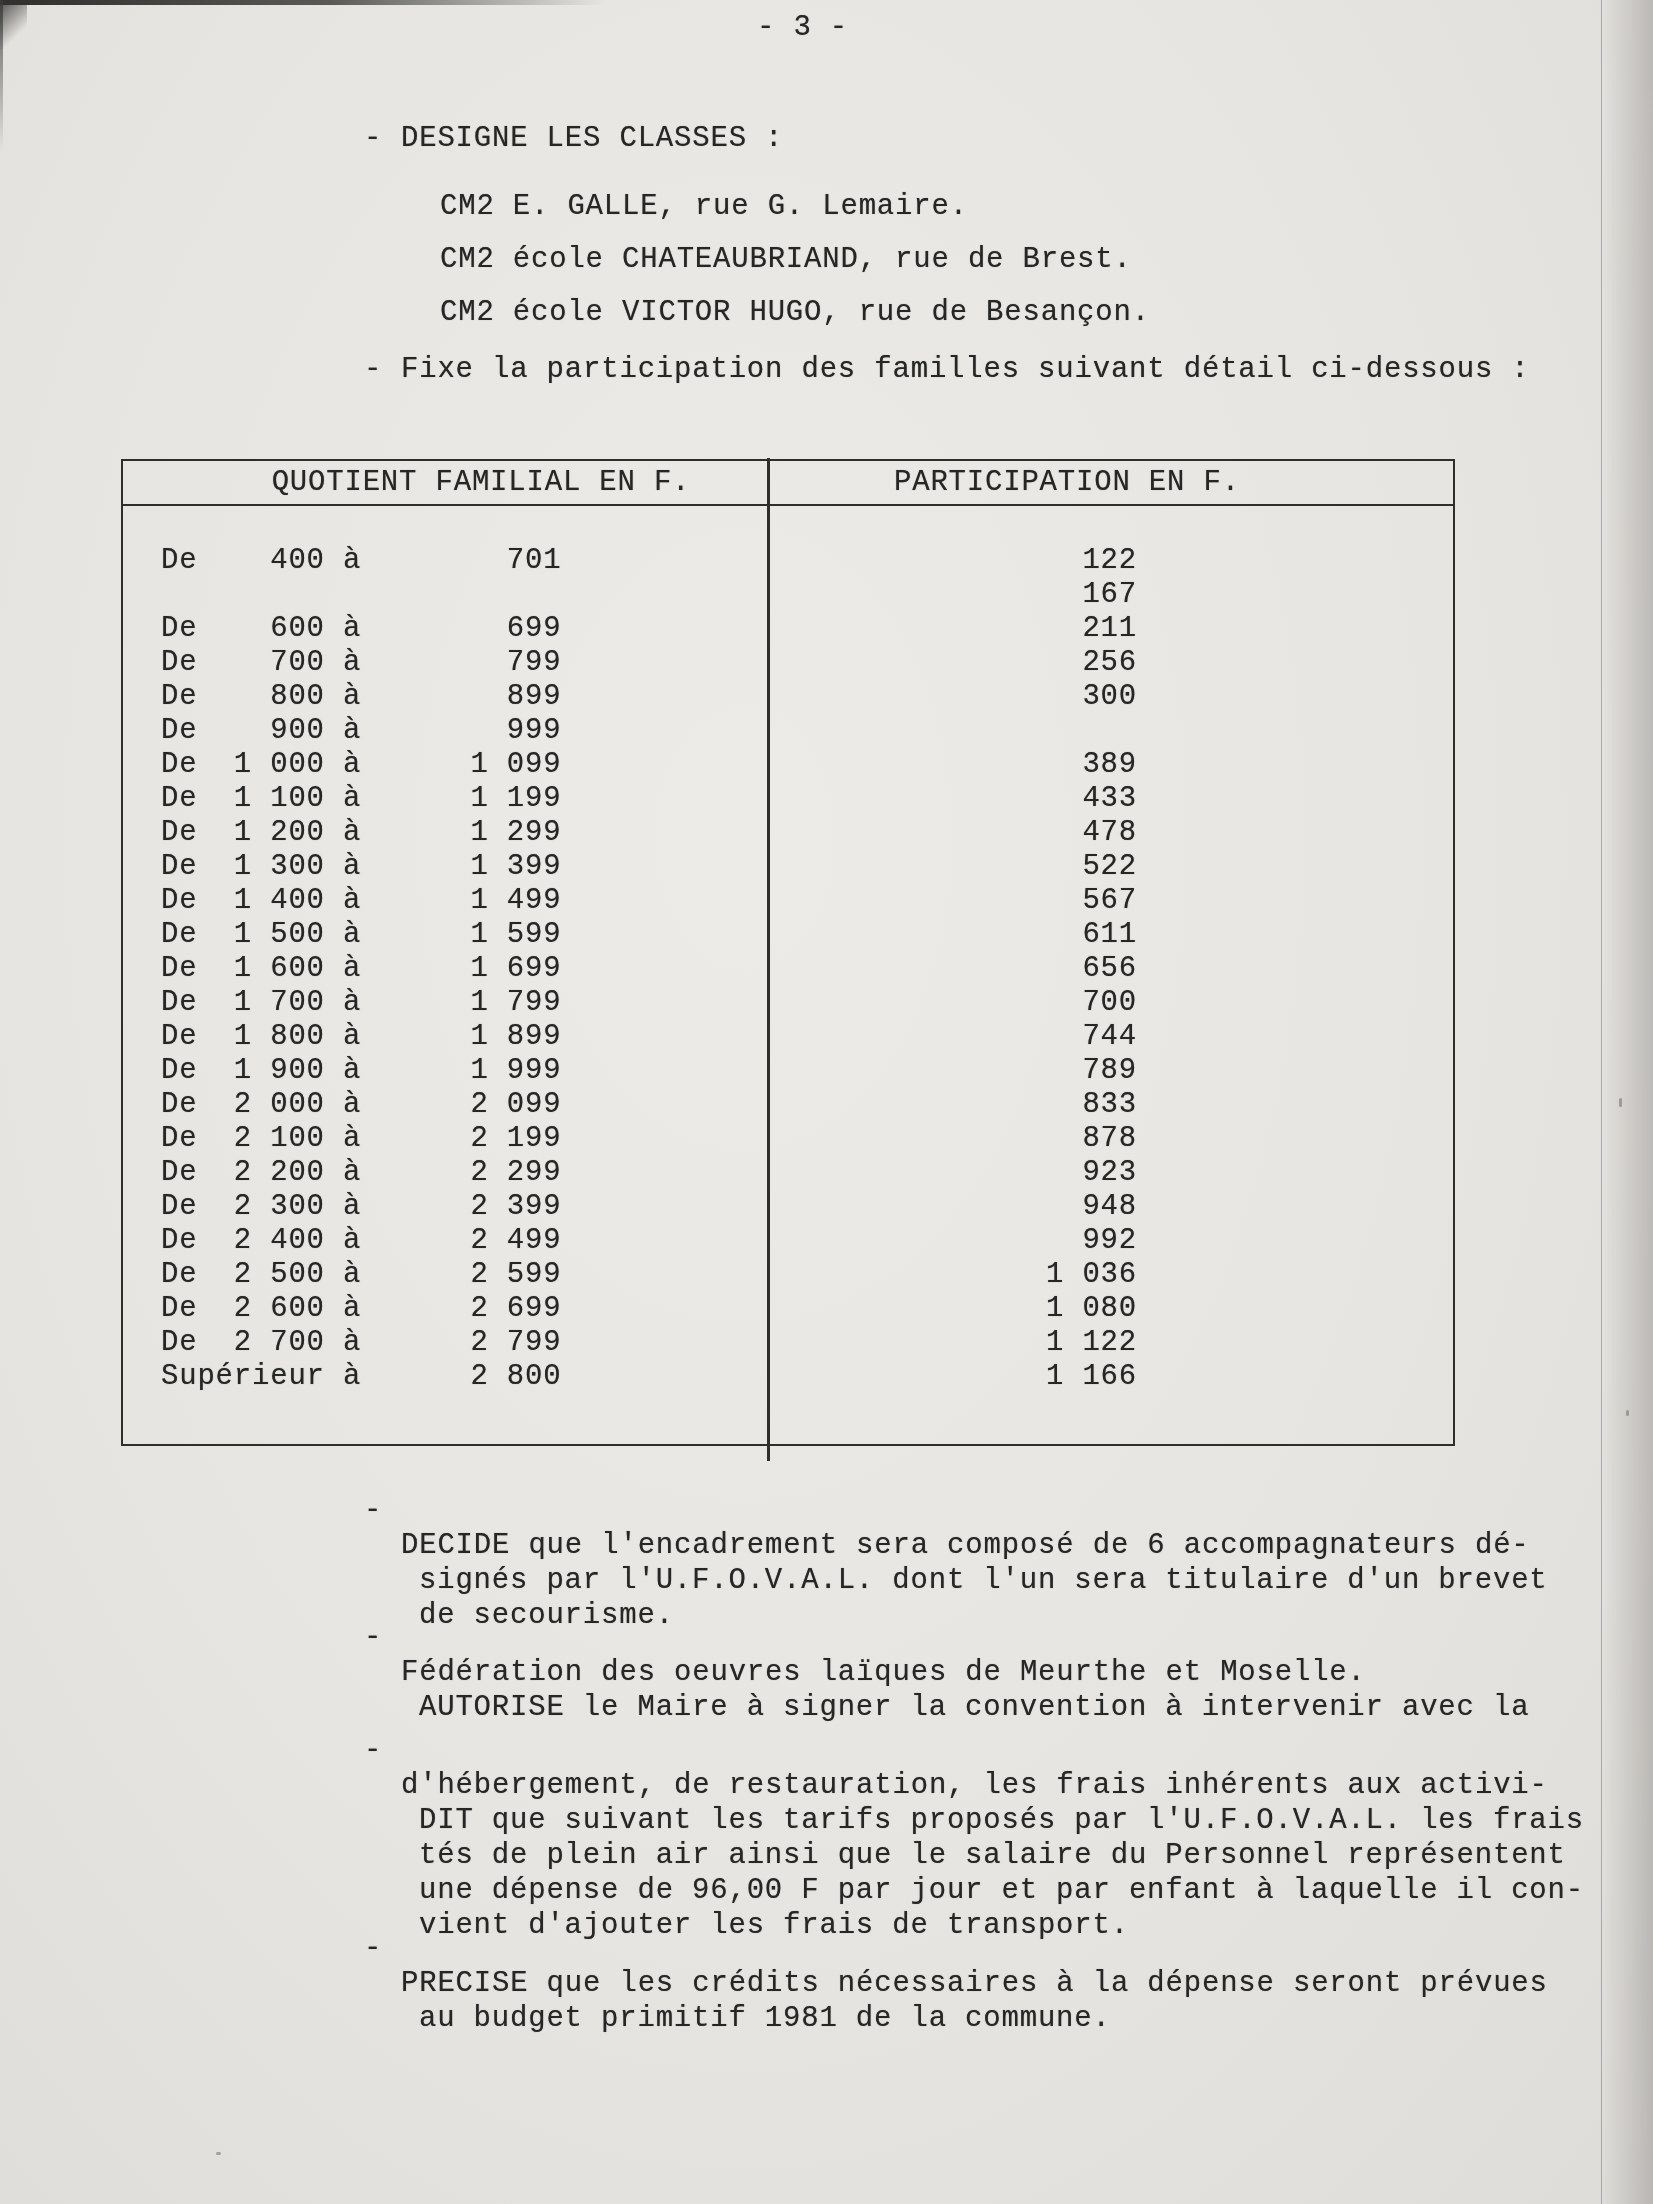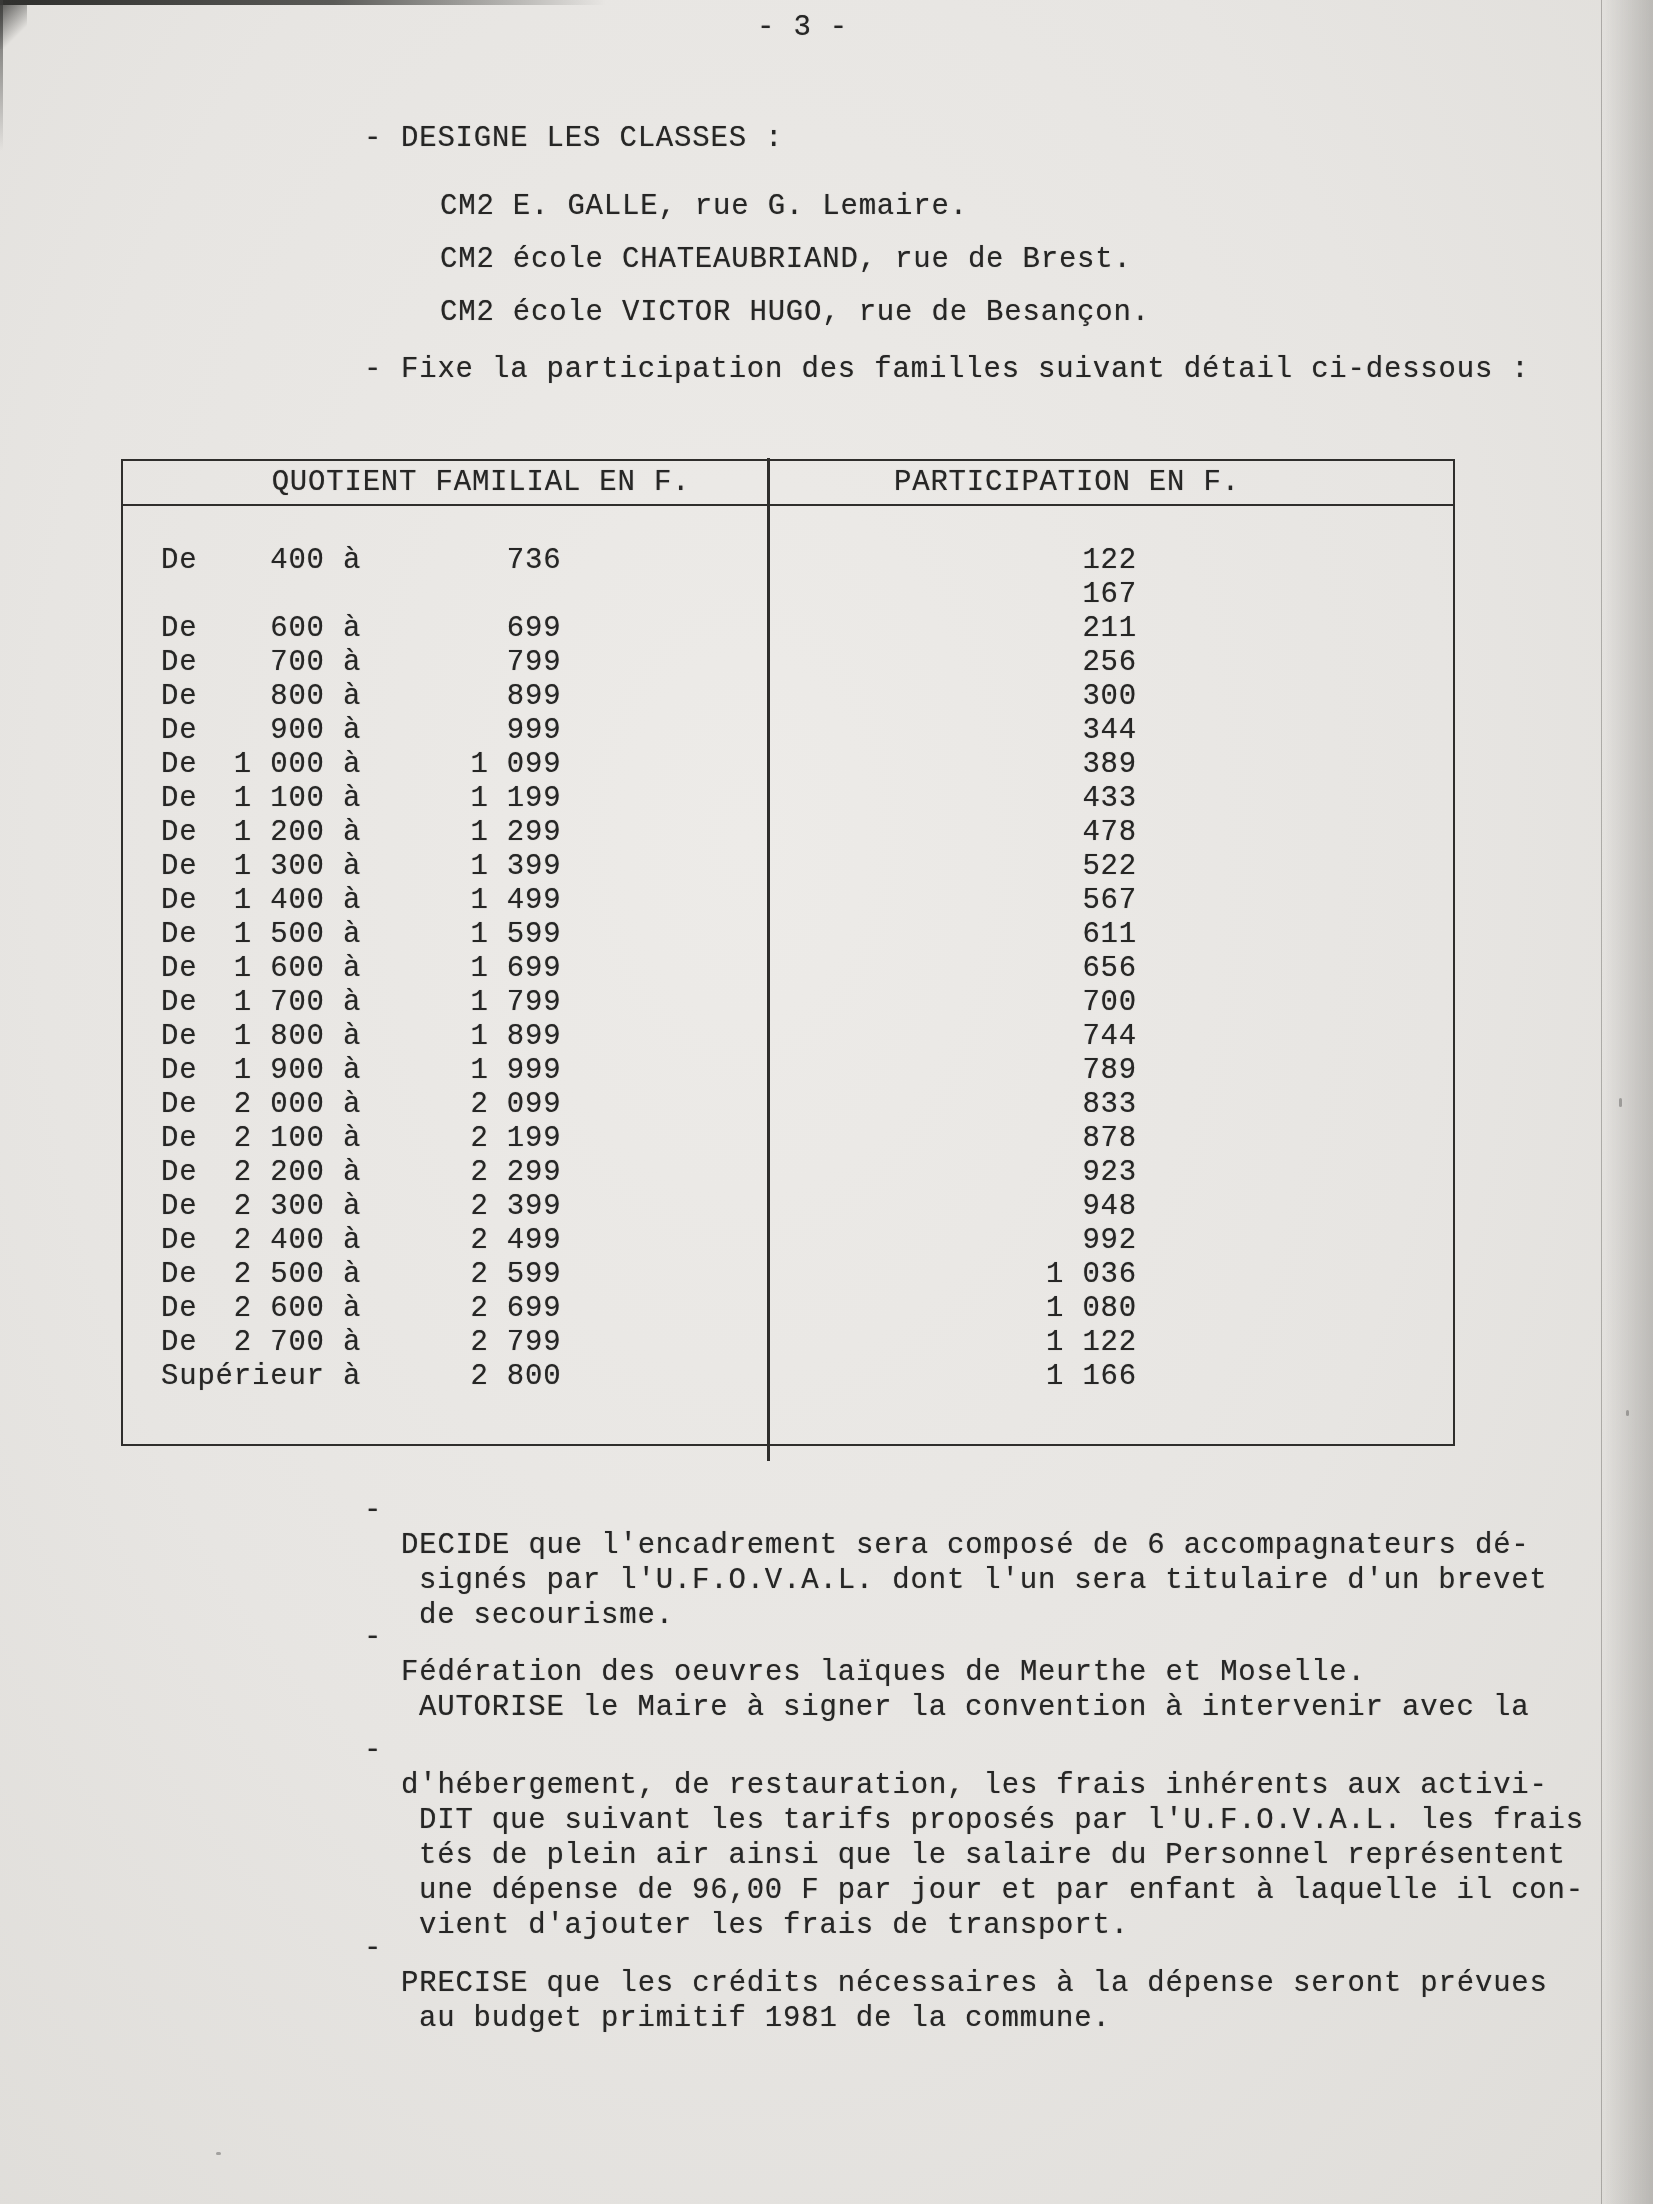--- a/index.html
+++ b/index.html
@@ -80,21 +80,21 @@
   <div class="ptable txt">
     <div class="thead">
       <div class="th-q">QUOTIENT FAMILIAL EN F.</div>
       <div class="th-p">PARTICIPATION EN F.</div>
     </div>
     <div class="vdivider"></div>
     <div class="tbody">
 
 
         <div class="tr">
-          <div class="td-q">De    400 à        736</div>
+          <div class="td-q">De    400 à        701</div>
           <div class="td-p">122</div>
         </div>
 
         <div class="tr">
           <div class="td-p">167</div>
         </div>
 
         <div class="tr">
           <div class="td-q">De    600 à        699</div>
           <div class="td-p">211</div>
@@ -105,21 +105,20 @@
           <div class="td-p">256</div>
         </div>
 
         <div class="tr">
           <div class="td-q">De    800 à        899</div>
           <div class="td-p">300</div>
         </div>
 
         <div class="tr">
           <div class="td-q">De    900 à        999</div>
-          <div class="td-p">344</div>
         </div>
 
         <div class="tr">
           <div class="td-q">De  1 000 à      1 099</div>
           <div class="td-p">389</div>
         </div>
 
         <div class="tr">
           <div class="td-q">De  1 100 à      1 199</div>
           <div class="td-p">433</div>

